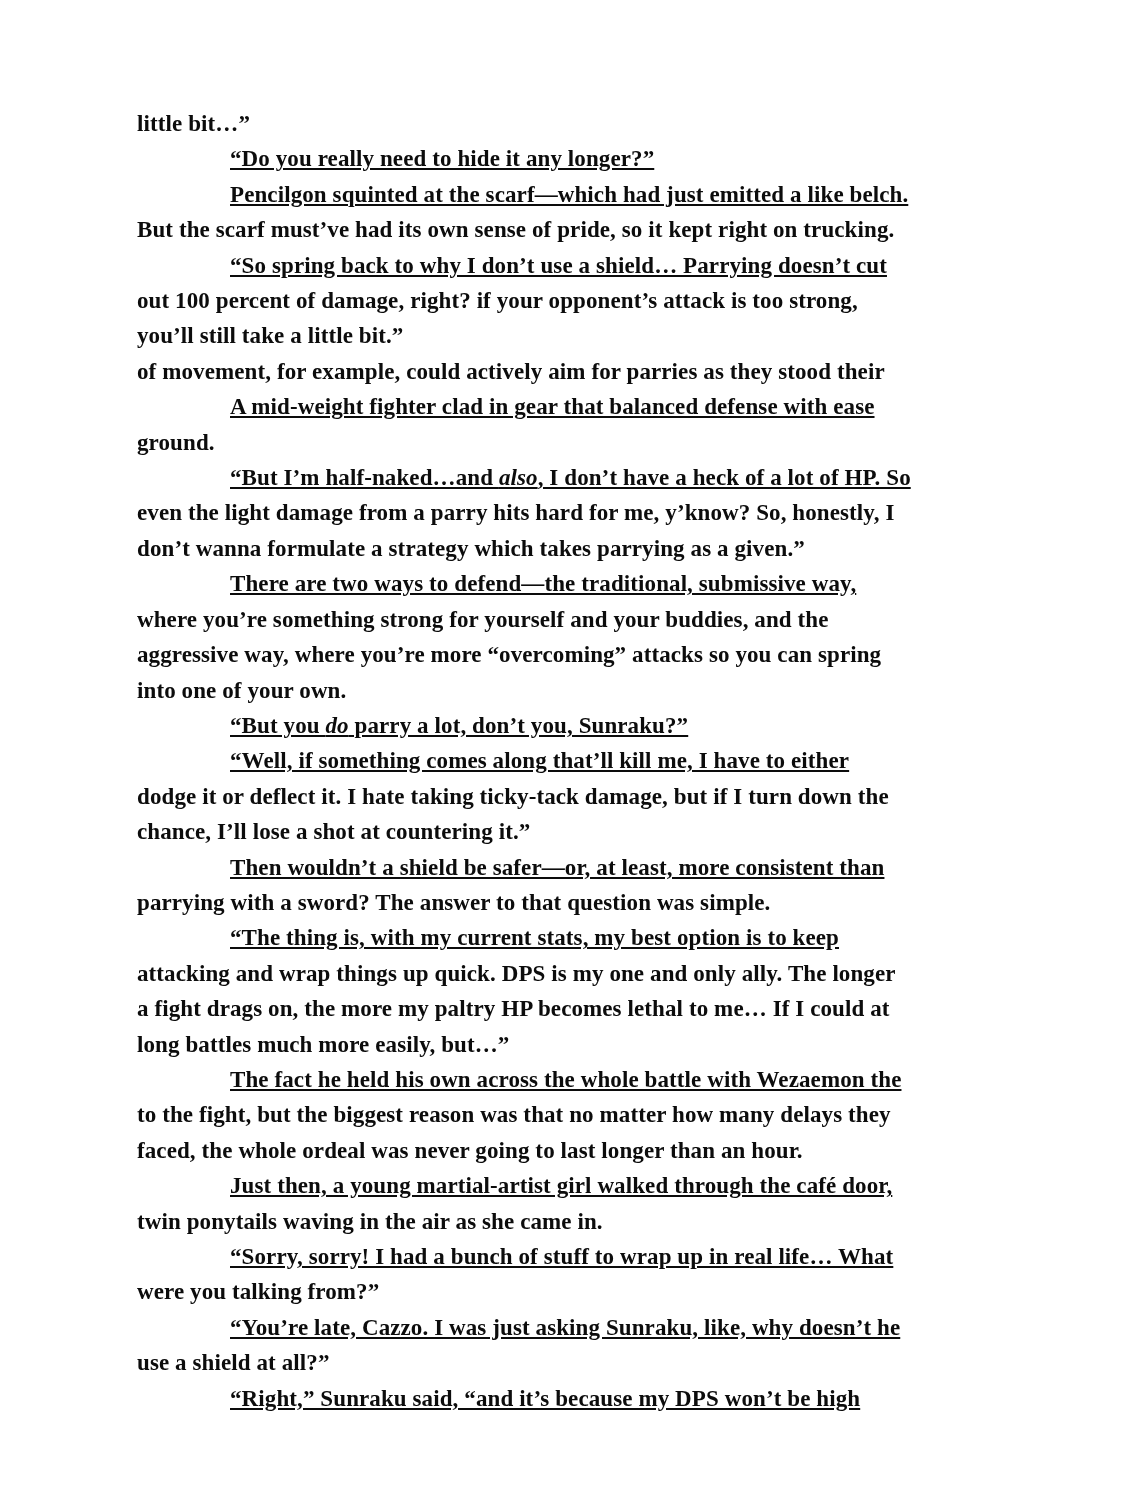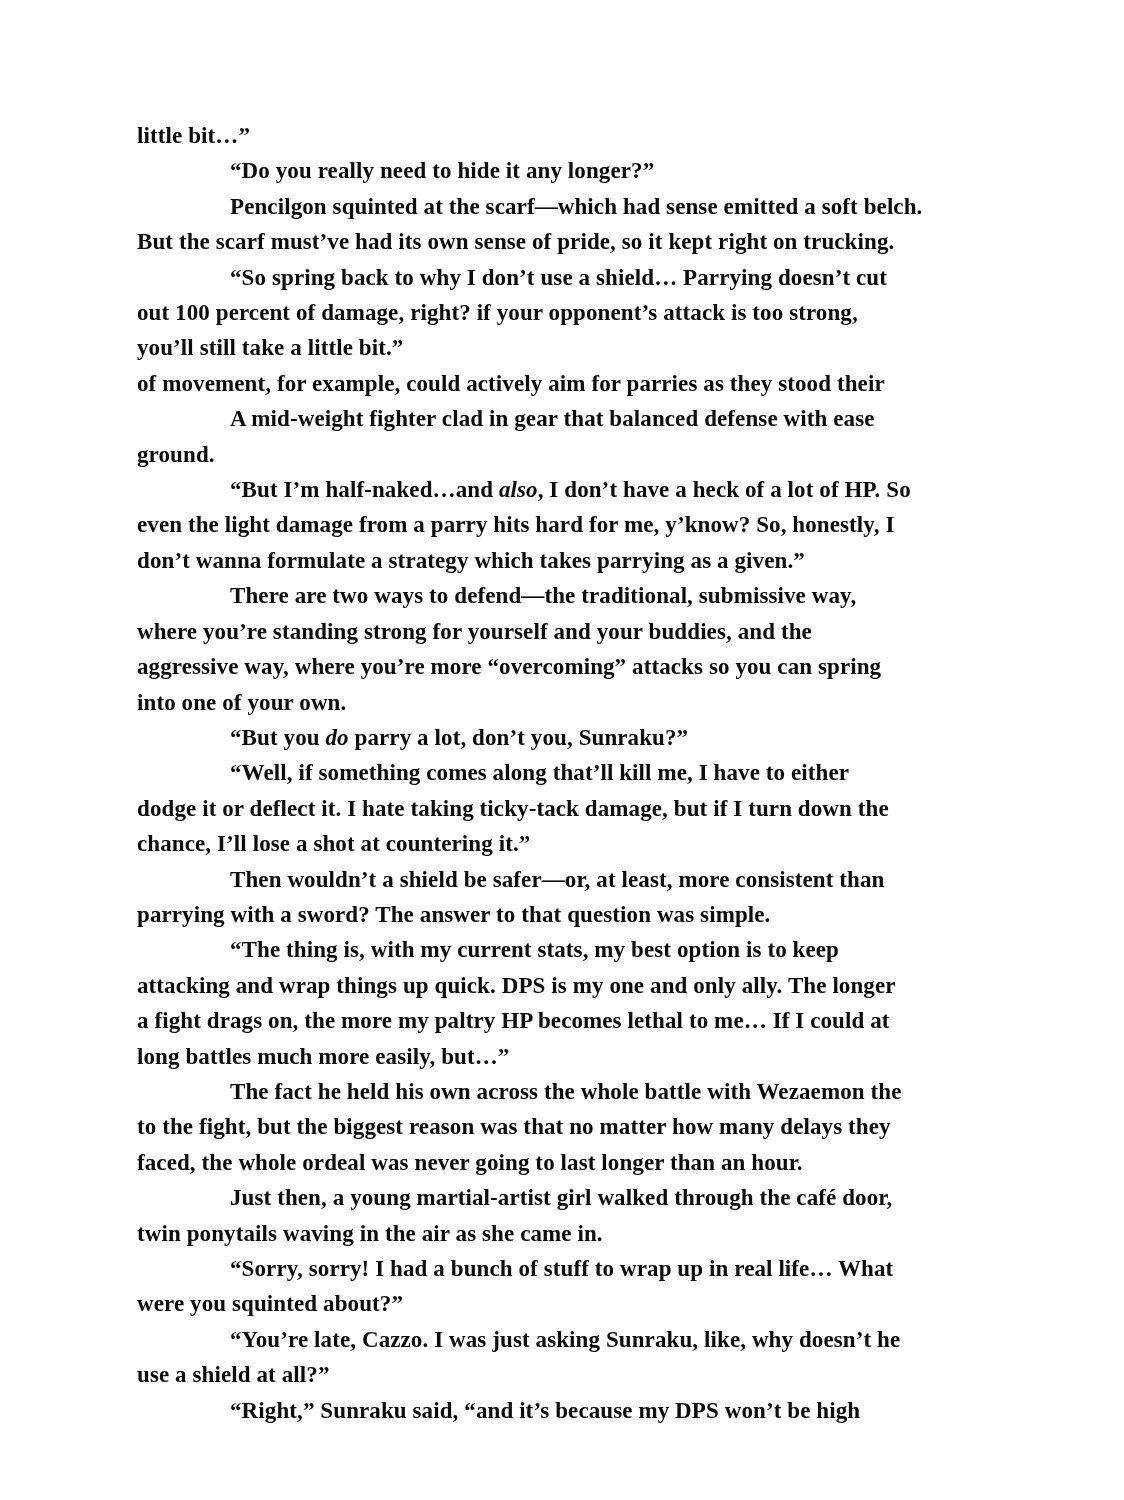--- a/index.html
+++ b/index.html
@@ -33,59 +33,60 @@
   .paragraph {
     margin: 0;
     padding: 0;
   }
   .line {
     white-space: nowrap;
     text-align: left;
   }
   .line.indent {
     text-indent: 93px;
+    text-decoration: underline;
   }
   .line em {
     font-style: italic;
     font-weight: bold;
   }
 </style>
 </head>
 <body>
 
 <div class="page">
-  <div class="text-column" style="background: rgb(255, 255, 255); color: rgb(12, 12, 12); margin-top: 12px;">
+  <div class="text-column" style="background: rgb(255, 255, 255); color: rgb(12, 12, 12);">
       <div class="paragraph">
         <div class="line">little bit…”</div>
       </div>
       <div class="paragraph">
         <div class="line indent">“Do you really need to hide it any longer?”</div>
       </div>
       <div class="paragraph">
-        <div class="line indent">Pencilgon squinted at the scarf—which had sense emitted a soft belch.</div>
+        <div class="line indent">Pencilgon squinted at the scarf—which had just emitted a like belch.</div>
         <div class="line">But the scarf must’ve had its own sense of pride, so it kept right on trucking.</div>
       </div>
       <div class="paragraph">
         <div class="line indent">“So spring back to why I don’t use a shield… Parrying doesn’t cut</div>
         <div class="line">out 100 percent of damage, right? if your opponent’s attack is too strong,</div>
         <div class="line">you’ll still take a little bit.”</div>
       </div>
       <div class="paragraph">
         <div class="line">of movement, for example, could actively aim for parries as they stood their</div>
         <div class="line indent">A mid-weight fighter clad in gear that balanced defense with ease</div>
         <div class="line">ground.</div>
       </div>
       <div class="paragraph">
         <div class="line indent">“But I’m half-naked…and <em>also</em>, I don’t have a heck of a lot of HP. So</div>
         <div class="line">even the light damage from a parry hits hard for me, y’know? So, honestly, I</div>
         <div class="line">don’t wanna formulate a strategy which takes parrying as a given.”</div>
       </div>
       <div class="paragraph">
         <div class="line indent">There are two ways to defend—the traditional, submissive way,</div>
-        <div class="line">where you’re standing strong for yourself and your buddies, and the</div>
+        <div class="line">where you’re something strong for yourself and your buddies, and the</div>
         <div class="line">aggressive way, where you’re more “overcoming” attacks so you can spring</div>
         <div class="line">into one of your own.</div>
       </div>
       <div class="paragraph">
         <div class="line indent">“But you <em>do</em> parry a lot, don’t you, Sunraku?”</div>
       </div>
       <div class="paragraph">
         <div class="line indent">“Well, if something comes along that’ll kill me, I have to either</div>
         <div class="line">dodge it or deflect it. I hate taking ticky-tack damage, but if I turn down the</div>
         <div class="line">chance, I’ll lose a shot at countering it.”</div>
@@ -104,21 +105,21 @@
         <div class="line indent">The fact he held his own across the whole battle with Wezaemon the</div>
         <div class="line">to the fight, but the biggest reason was that no matter how many delays they</div>
         <div class="line">faced, the whole ordeal was never going to last longer than an hour.</div>
       </div>
       <div class="paragraph">
         <div class="line indent">Just then, a young martial-artist girl walked through the café door,</div>
         <div class="line">twin ponytails waving in the air as she came in.</div>
       </div>
       <div class="paragraph">
         <div class="line indent">“Sorry, sorry! I had a bunch of stuff to wrap up in real life… What</div>
-        <div class="line">were you squinted about?”</div>
+        <div class="line">were you talking from?”</div>
       </div>
       <div class="paragraph">
         <div class="line indent">“You’re late, Cazzo. I was just asking Sunraku, like, why doesn’t he</div>
         <div class="line">use a shield at all?”</div>
       </div>
       <div class="paragraph">
         <div class="line indent">“Right,” Sunraku said, “and it’s because my DPS won’t be high</div>
       </div>
     </div>
 </div>

